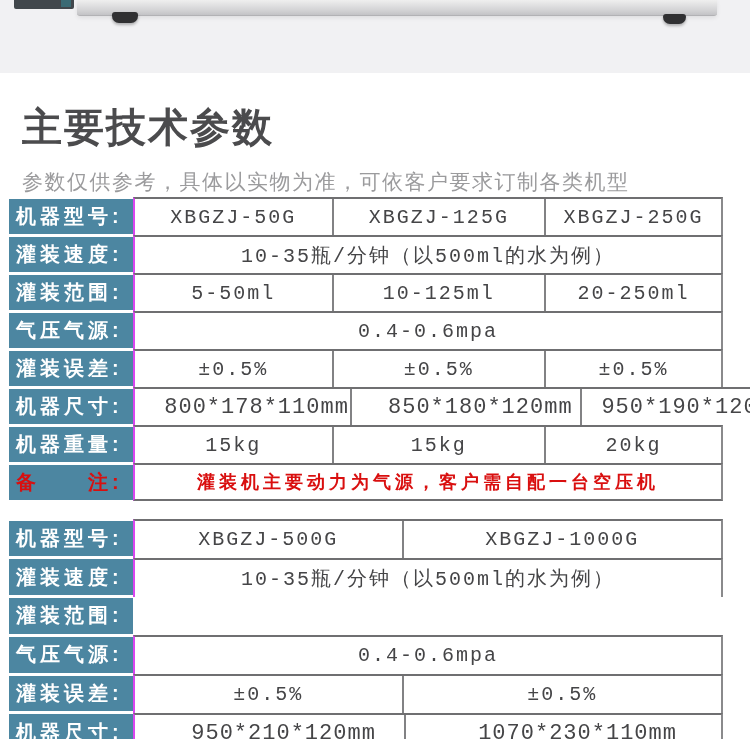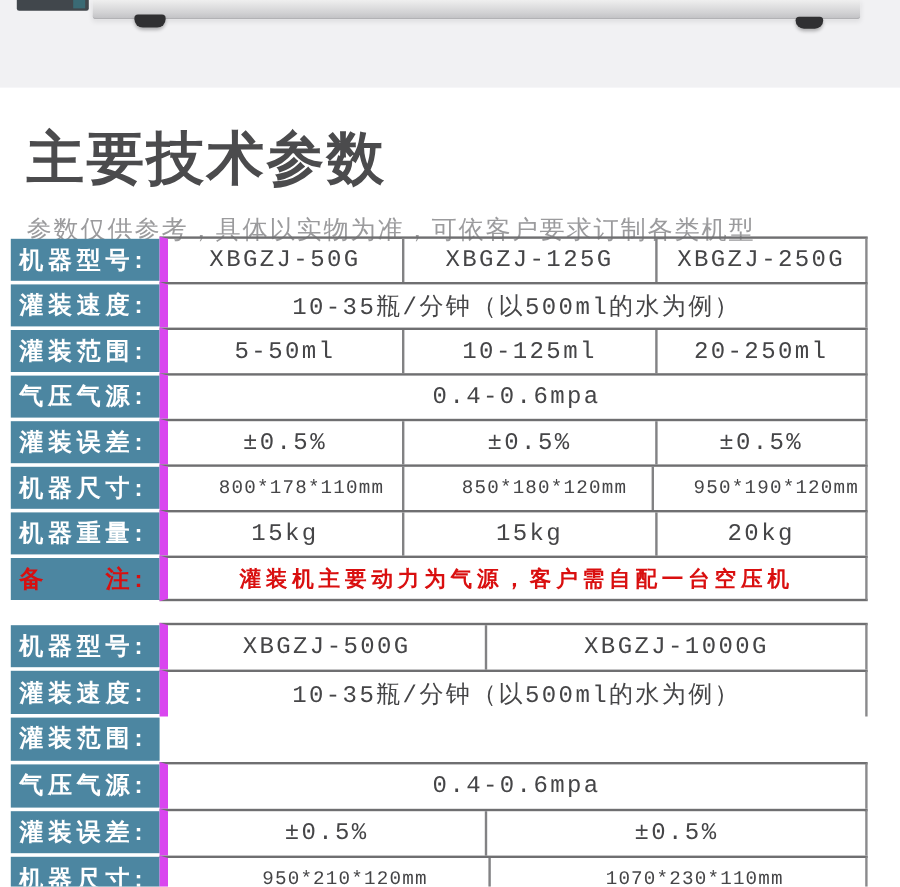--- a/index.html
+++ b/index.html
@@ -24,51 +24,51 @@
   .foot{
     position:absolute;background:#303032;border-radius:3px 3px 7px 7px;
     box-shadow:0 2px 3px rgba(0,0,0,0.28);
   }
   .foot-left{left:112px;top:12px;width:26px;height:11px;}
   .foot-right{left:663px;top:14px;width:23px;height:10px;}
 
   
   .head{position:absolute;left:22px;top:100px;width:706px;}
   .title-line{display:flex;align-items:baseline;white-space:nowrap;}
-  .title-cn{font-size:48px;font-weight:bold;color:#4b4b4d;letter-spacing:2px;font-family:"Liberation Serif","DejaVu Serif",serif;}
+  .title-cn{font-size:40px;font-weight:bold;color:#4b4b4d;letter-spacing:2px;font-family:"Liberation Serif","DejaVu Serif",serif;}
   .title-en{font-size:29px;color:#949496;letter-spacing:1px;margin-left:2px;font-family:"Liberation Sans",sans-serif;}
   .subtitle{margin-top:13px;font-size:21px;color:#9b9b9d;letter-spacing:1.5px;}
 
   
   .spec-table{position:absolute;left:9px;width:714px;}
   .spec-table-1{top:197px;}
   .spec-table-2{top:519px;}
   .row{display:flex;align-items:stretch;height:38px;}
   .spec-table-2 .row{height:38.8px;}
   .label{
     width:124px;box-sizing:border-box;flex:none;margin:1.5px 0;
     background:#4c86a1;color:#ffffff;font-weight:bold;font-size:20px;letter-spacing:4px;
     display:flex;align-items:center;padding-left:7px;white-space:nowrap;overflow:hidden;
   }
   .data{
     flex:1;display:flex;box-sizing:border-box;
-    border-left:7px solid #d946ef;border-right:2px solid #8a8a8c;border-top:2px solid #6f6f71;
+    border-left:2px solid #d946ef;border-right:2px solid #8a8a8c;border-top:2px solid #6f6f71;
   }
   .row:last-child .data{border-bottom:2px solid #6f6f71;}
   .spec-table-2 .row:last-child .data{border-bottom:none;}
   .cell{
     display:flex;align-items:center;justify-content:center;box-sizing:border-box;
     font-family:"Liberation Mono","DejaVu Sans Mono",monospace;
     font-size:20px;color:#454547;letter-spacing:2px;white-space:nowrap;overflow:hidden;
   }
   .cell + .cell{border-left:2px solid #828284;}
   .f1a{flex:199;} .f1b{flex:213;} .f1c{flex:177;}
   .f2a{flex:269;} .f2b{flex:320;}
   .span{flex:1;border-radius:12px;}
-  .dims .cell{font-size:16px;letter-spacing:1px;padding-left:28px;}
+  .dims .cell{font-size:22px;letter-spacing:1px;padding-left:28px;}
   .note .label{color:#d90f0f;}
   .note .cell{
     color:#d90f0f;font-weight:bold;font-size:18px;letter-spacing:4px;
     font-family:"Liberation Serif","DejaVu Serif",serif;
   }
 </style>
 </head>
 <body>
 
 <div class="canvas">

